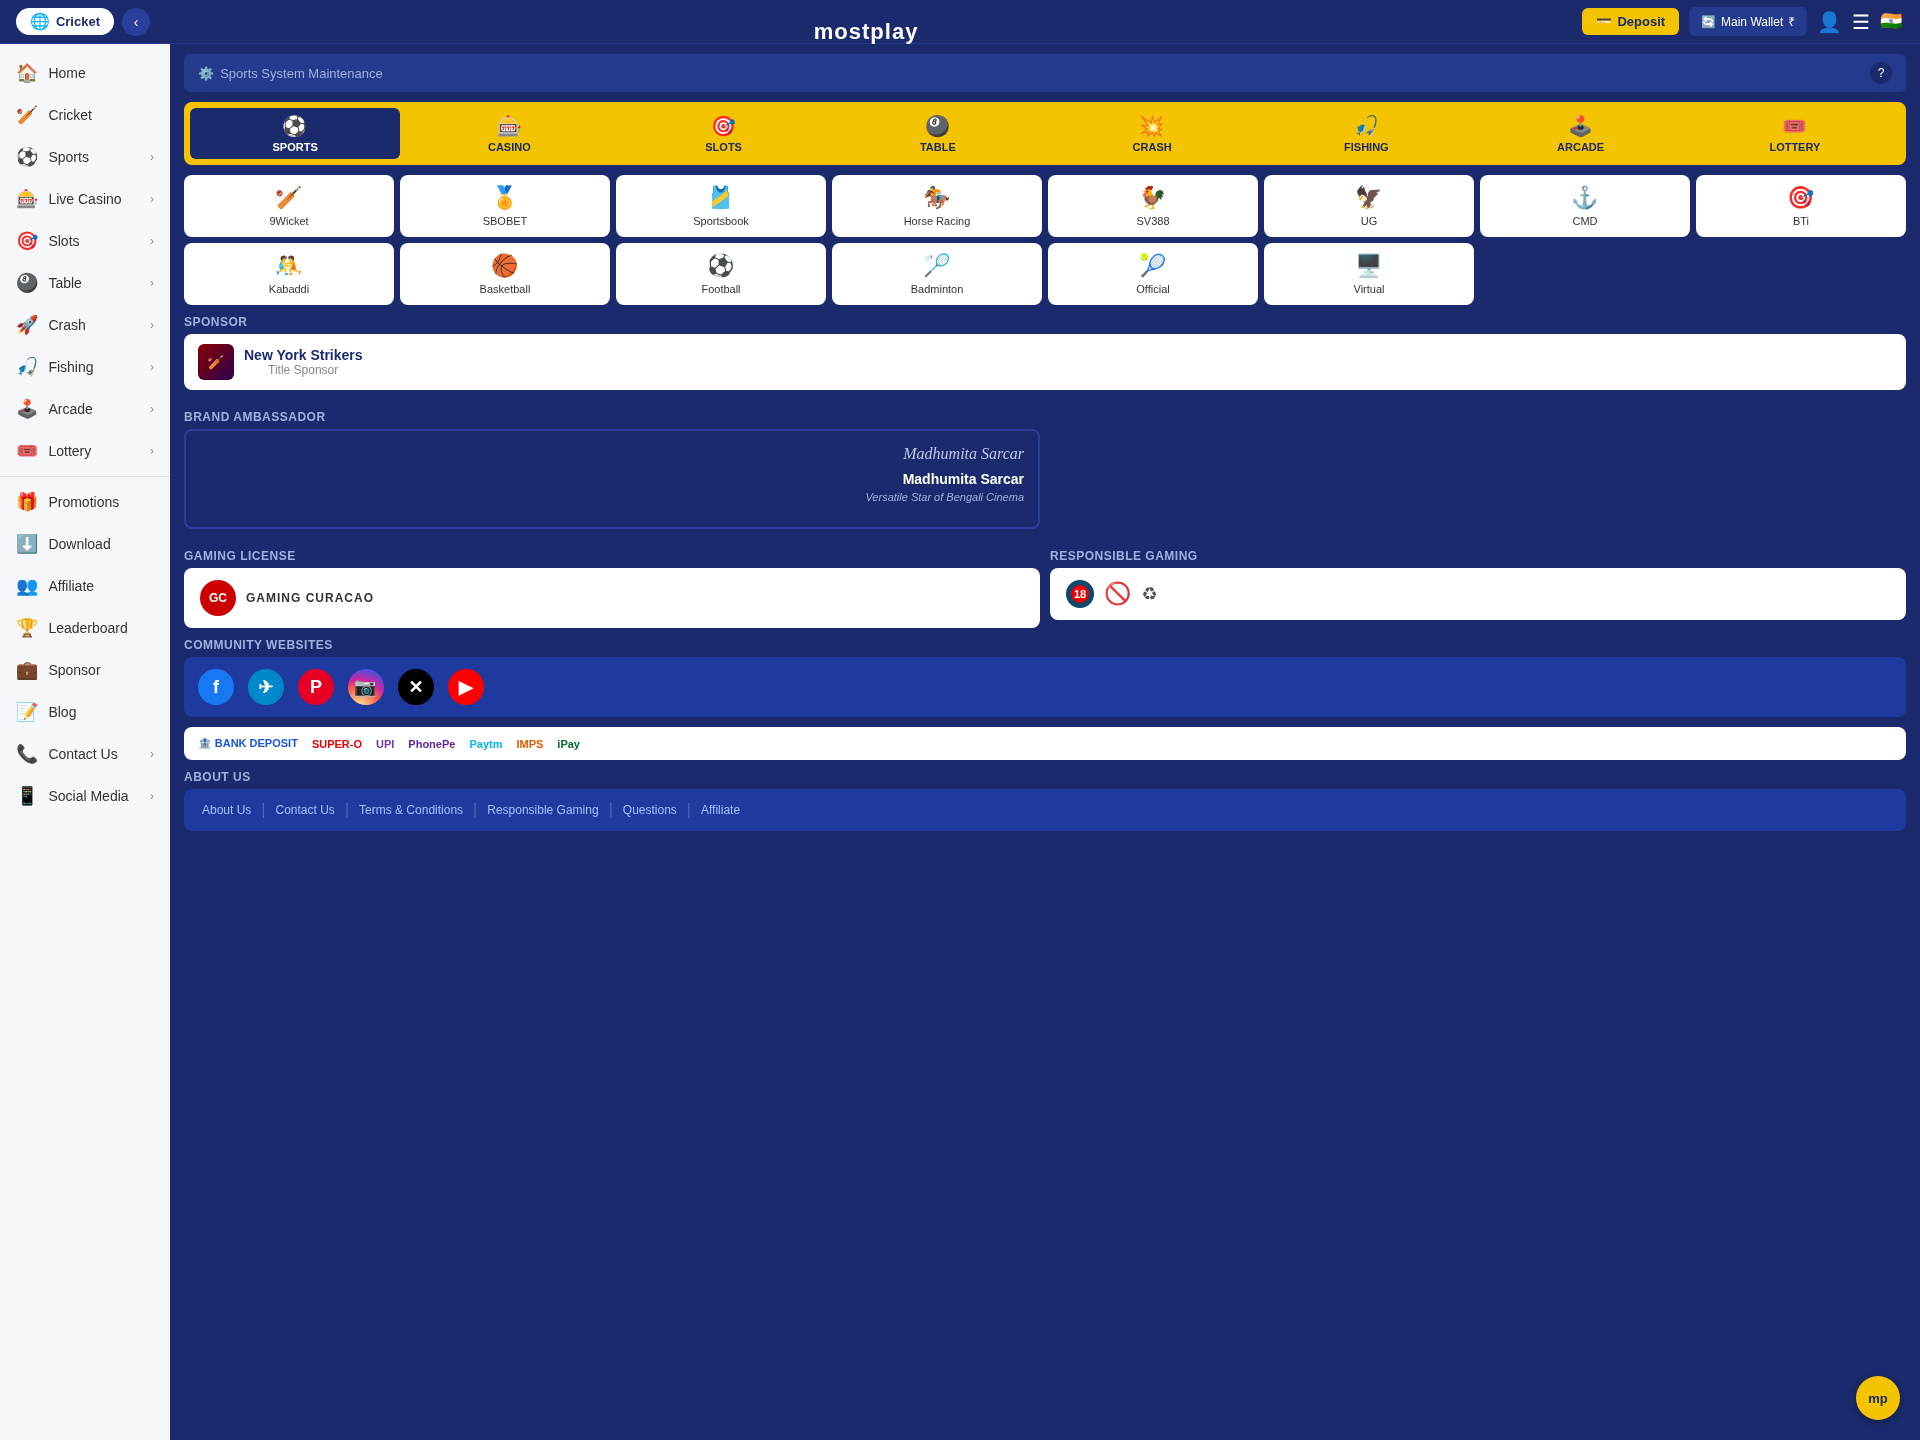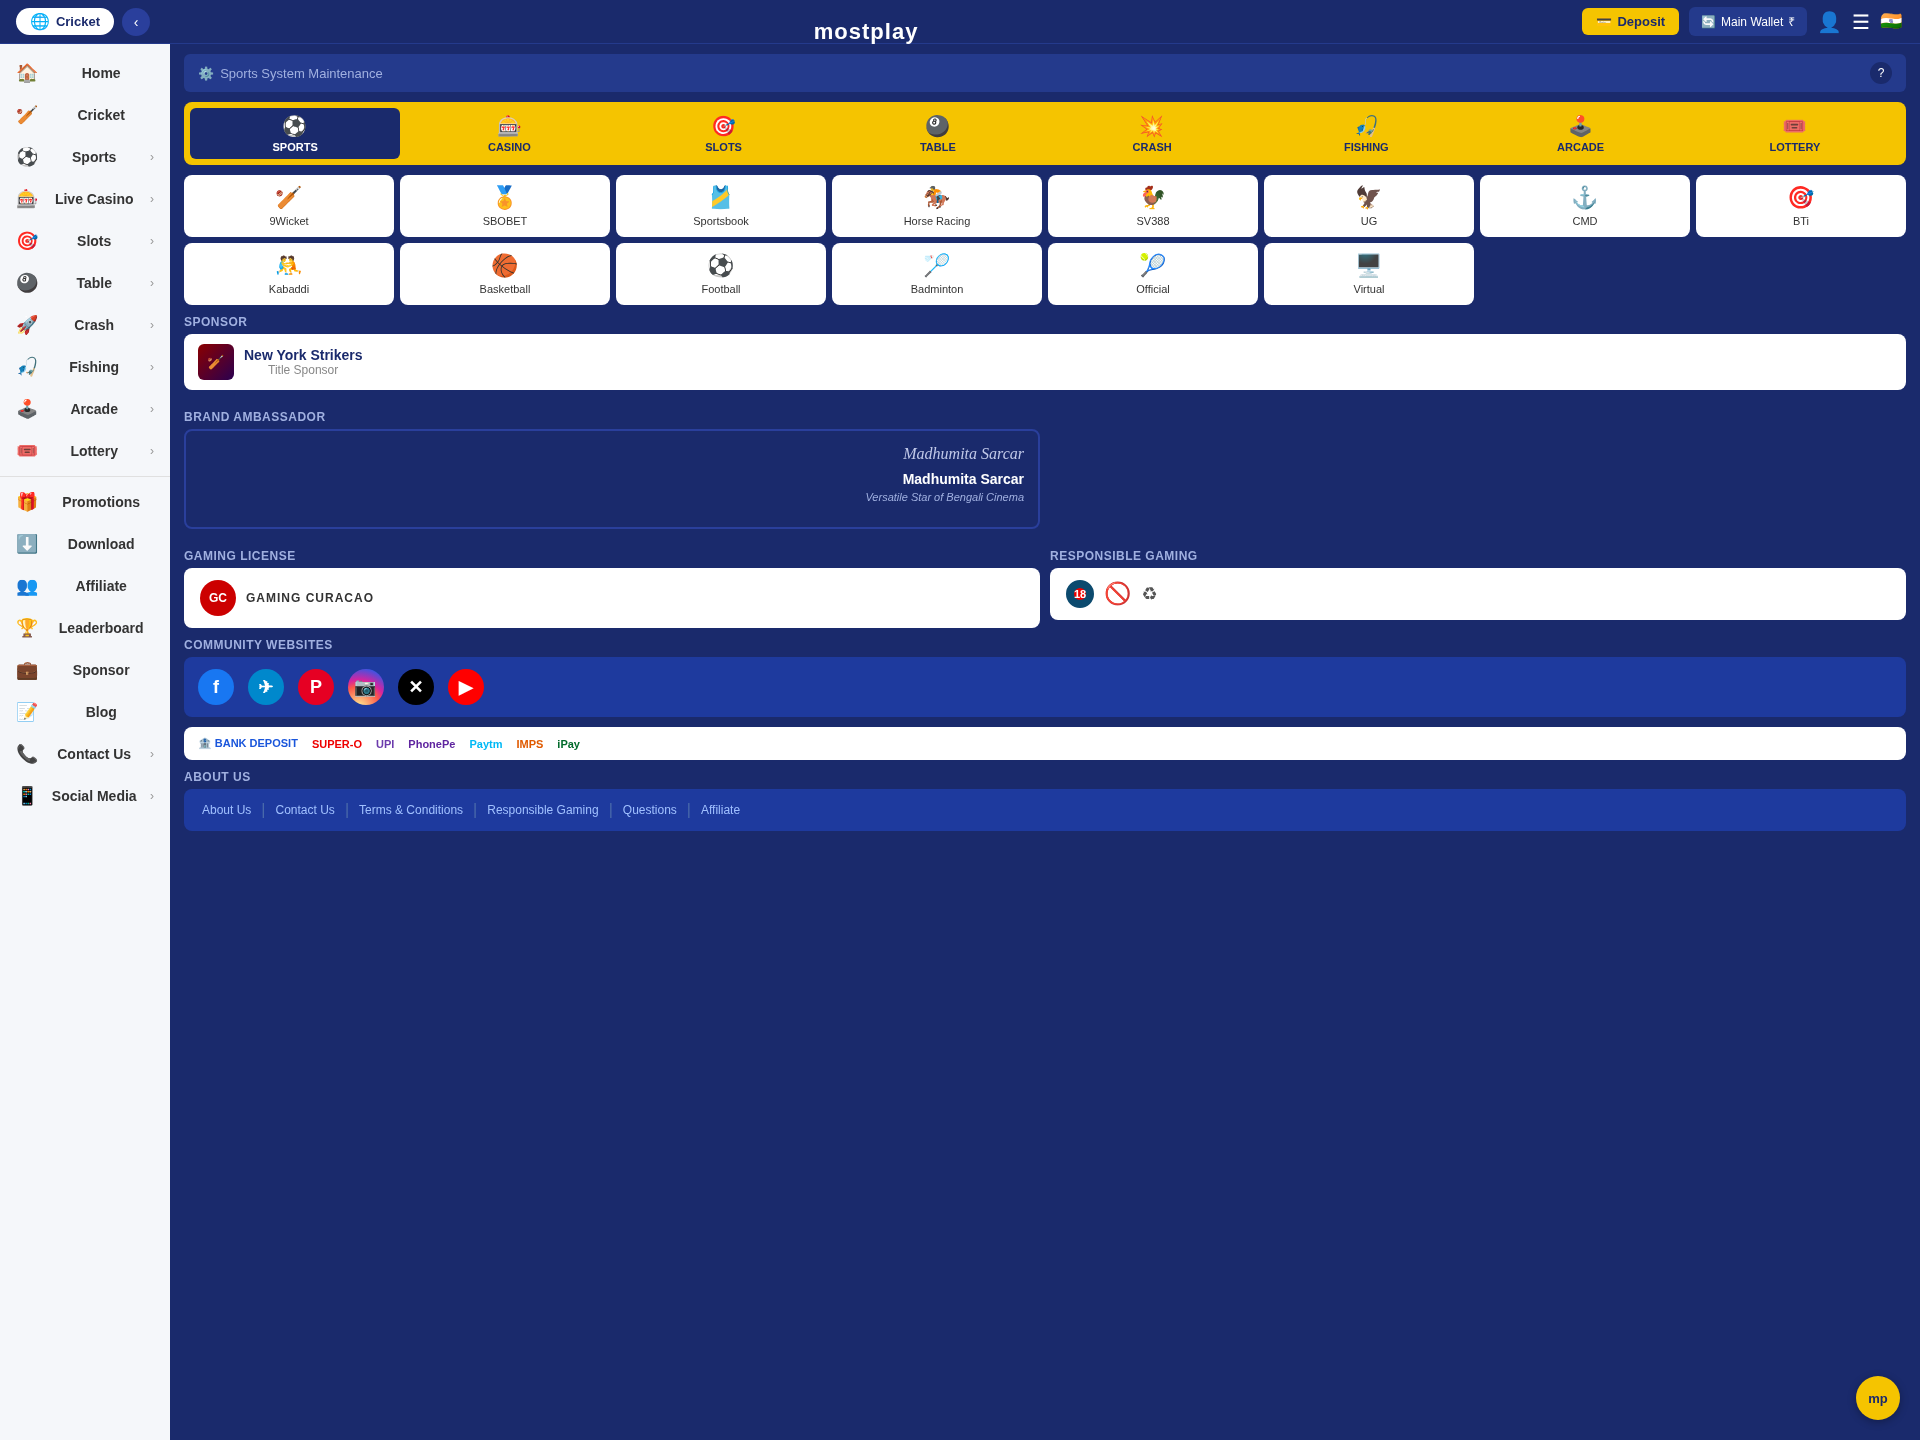--- a/index.html
+++ b/index.html
@@ -98,21 +98,21 @@
       display: flex;
       align-items: center;
       padding: 10px 16px;
       cursor: pointer;
       font-size: 14px;
       color: #333;
       gap: 10px;
       position: relative;
     }
     .sidebar-item .item-icon { font-size: 18px; color: #1a2a6c; }
-    .sidebar-item .item-label { flex: 1; font-weight: 700; text-align: center; }
+    .sidebar-item .item-label { flex: 1; font-weight: 400; }
     .sidebar-item .chevron { font-size: 12px; color: #999; }
     .sidebar-divider { height: 1px; background: #e0e0e0; margin: 4px 0; }
 
     
     .main {
       flex: 1;
       background: #1a2a6c;
       overflow-y: auto;
       padding: 10px 14px;
     }
@@ -281,21 +281,21 @@
       display: flex;
       align-items: center;
       gap: 10px;
     }
     .resp-badge {
       width: 28px; height: 28px;
       background: #e00;
       border-radius: 50%;
       display: flex; align-items: center; justify-content: center;
       color: white; font-weight: bold; font-size: 11px;
-      border: 8px solid #0c4a6e;
+      border: 5px solid #0c4a6e;
     }
     .resp-icon2 { font-size: 22px; }
     .resp-icon3 { font-size: 18px; color: #555; }
 
     
     .community-bar {
       background: #1e3a9e;
       border-radius: 8px;
       padding: 12px 14px;
       display: flex;

